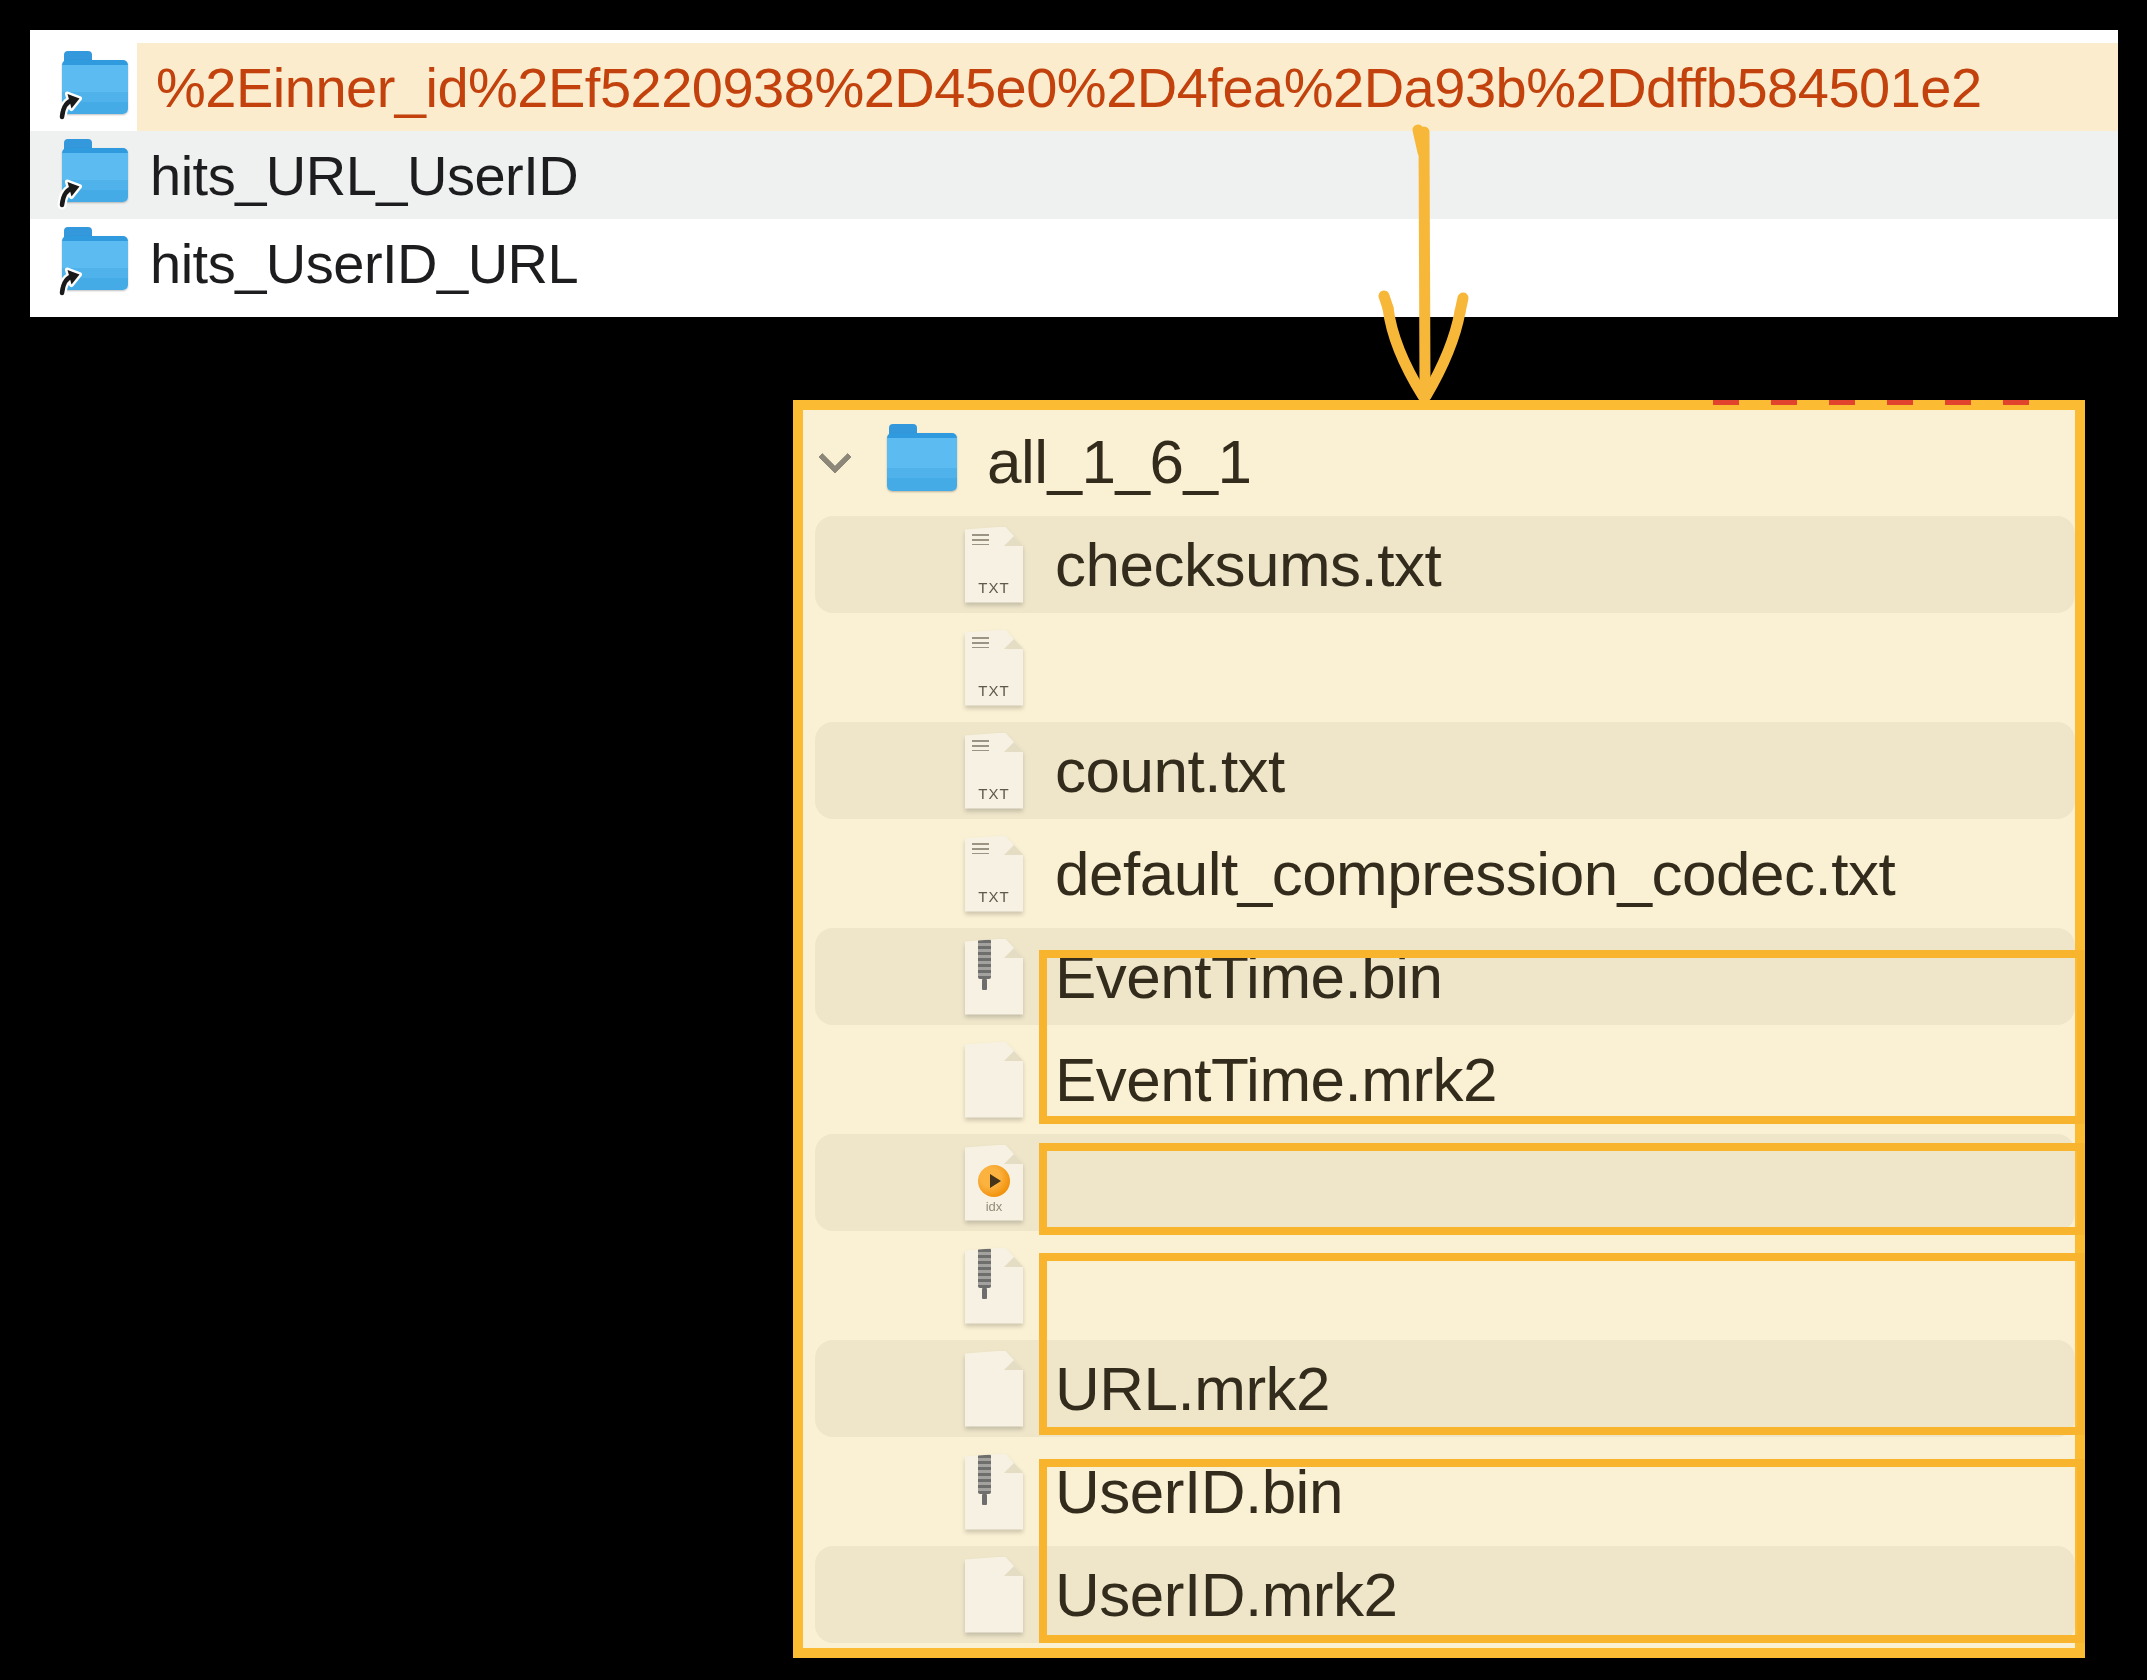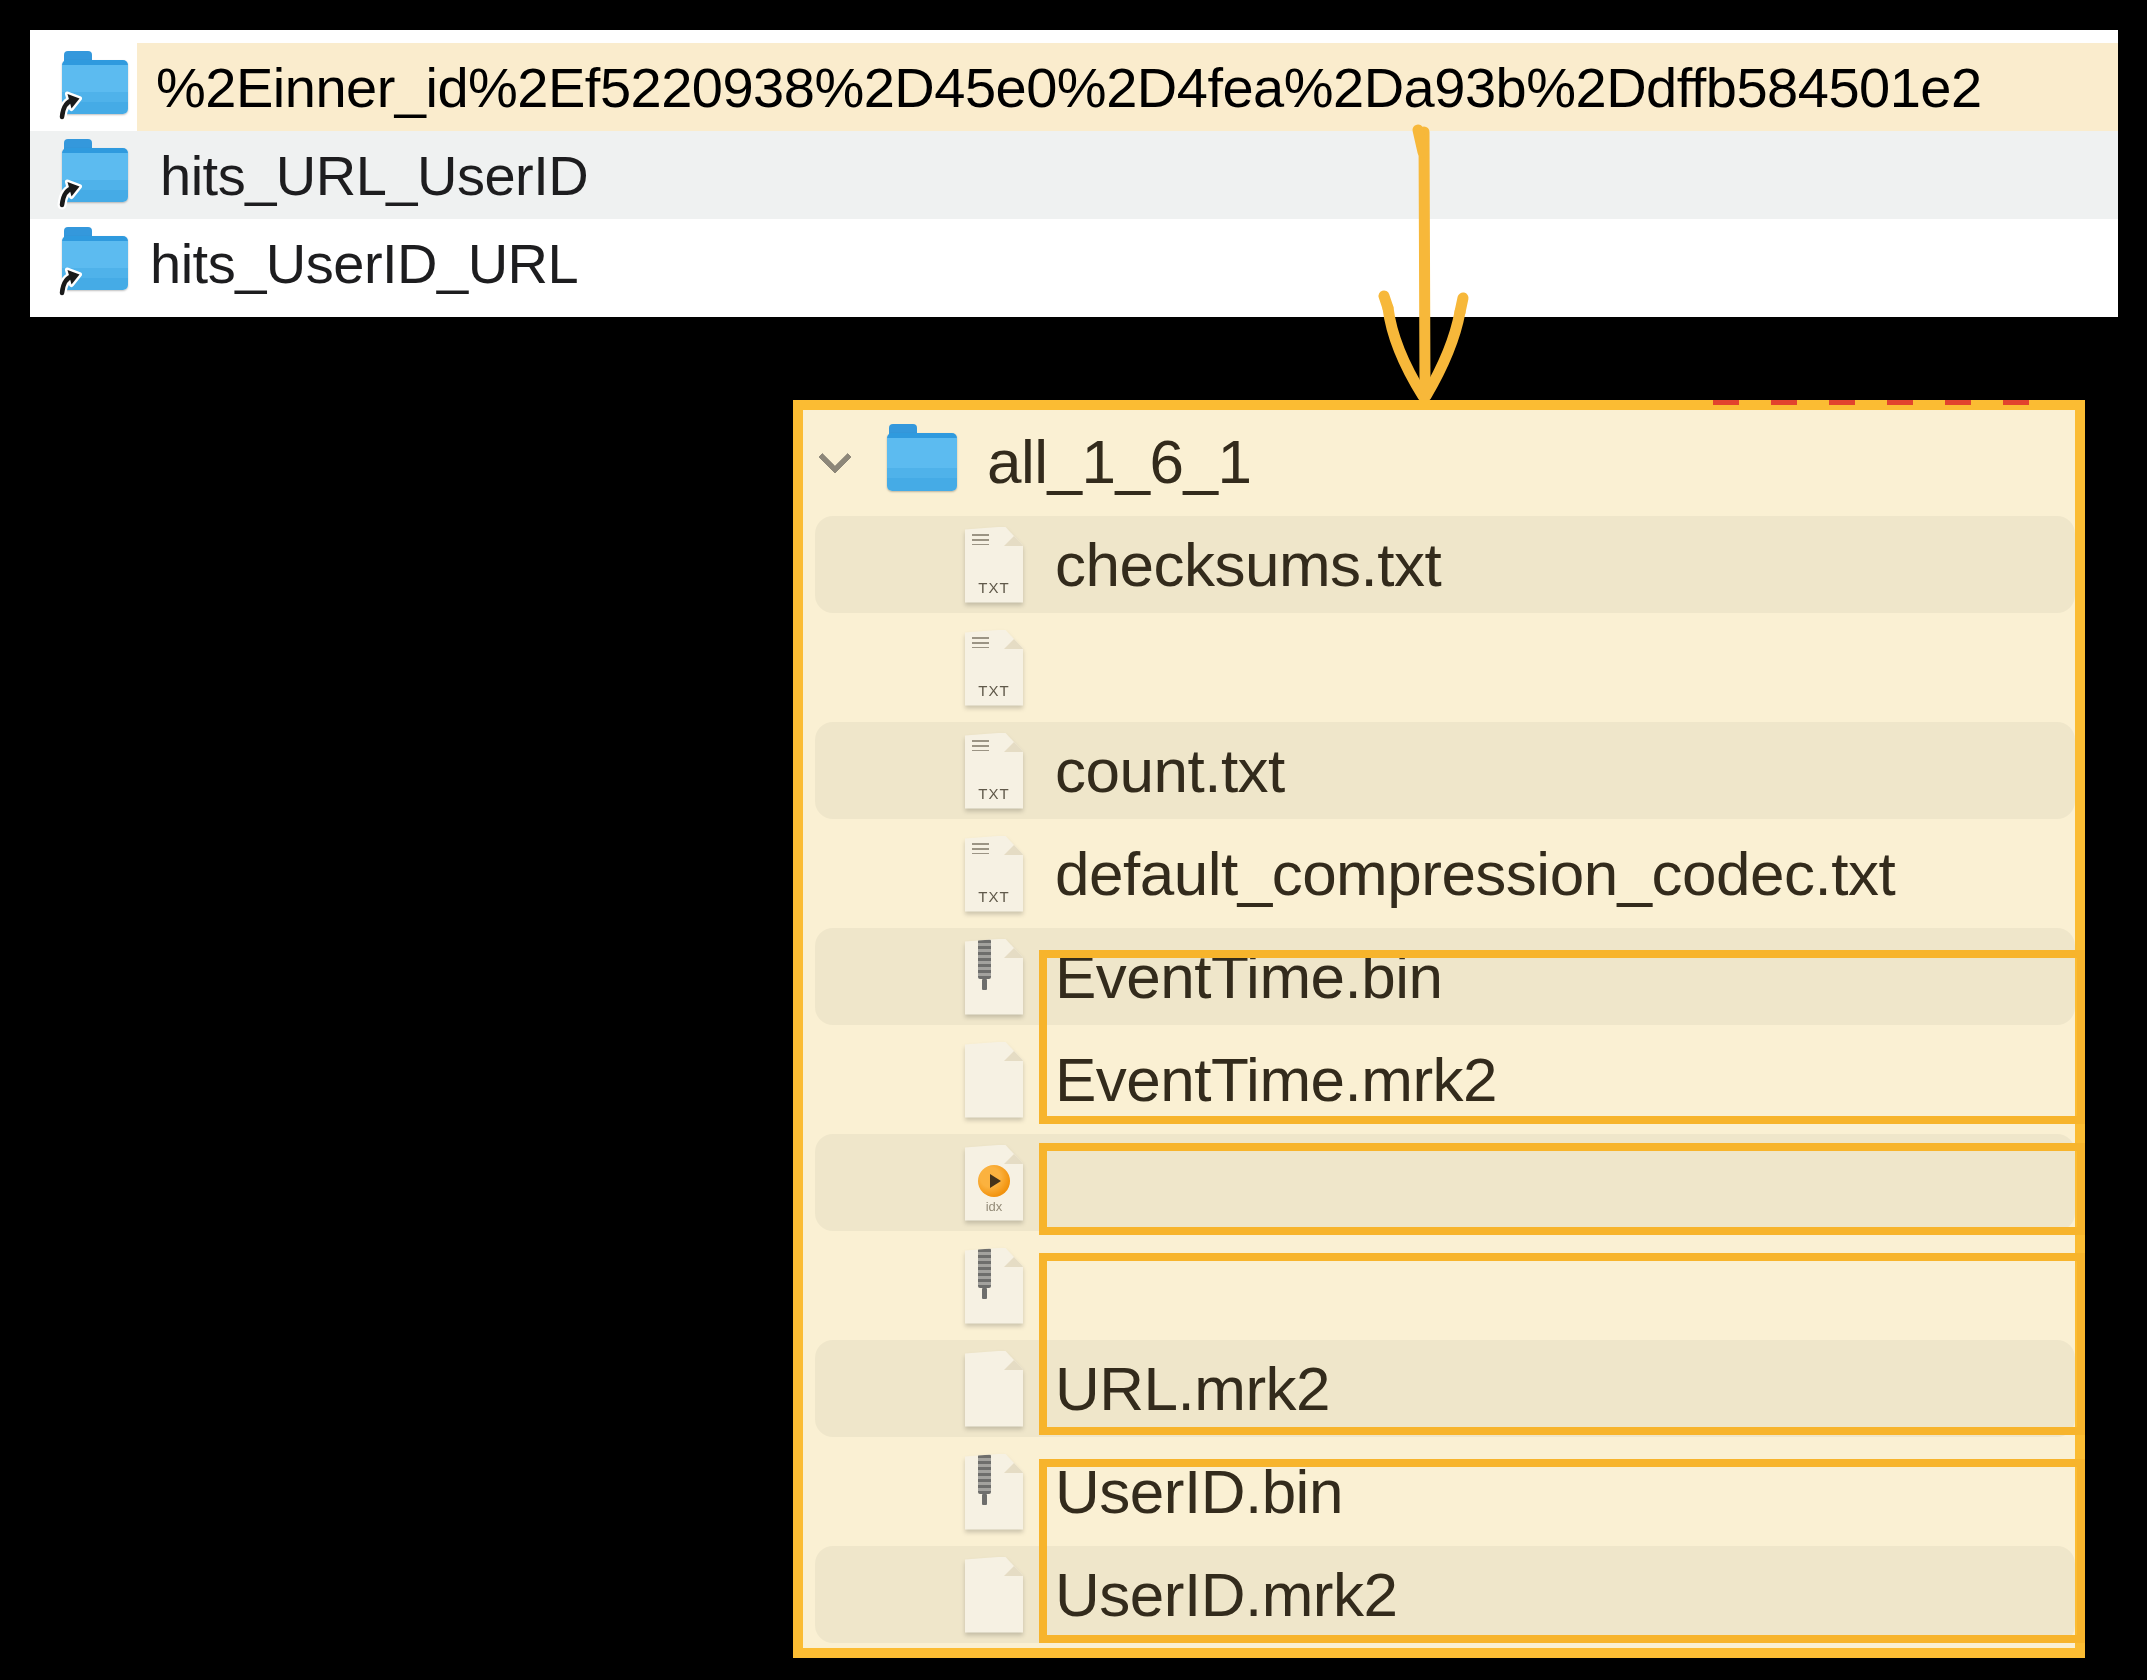--- a/index.html
+++ b/index.html
@@ -4,25 +4,25 @@
 <style>
   html,body{margin:0;padding:0;background:#000;}
   body{width:2147px;height:1680px;position:relative;overflow:hidden;
        font-family:"Liberation Sans","DejaVu Sans",sans-serif;}
   *{box-sizing:border-box;}
 
   
   .finder{position:absolute;left:30px;top:30px;width:2088px;height:287px;
           background:#ffffff;padding-top:13px;}
   .f-row{position:relative;height:88px;display:flex;align-items:center;padding-left:32px;}
-  .f-row.alt{background:#eff1f1;gap:10px;}
+  .f-row.alt{background:#eff1f1;}
   .f-row .sel-bg{position:absolute;left:107px;right:0;top:0;bottom:0;background:#faeccd;}
   .f-label{position:relative;margin-left:22px;font-size:56px;color:#1d1d1f;
            white-space:nowrap;letter-spacing:-0.5px;}
-  .f-row.selected .f-label{color:#000000;margin-left:28px;}
+  .f-row.selected .f-label{color:#c2410c;margin-left:28px;}
 
   
   .folder{position:relative;width:66px;height:54px;flex:0 0 auto;}
   .folder .tab{position:absolute;top:-9px;left:2px;width:28px;height:14px;
                background:#3498dc;border-radius:4px 4px 0 0;}
   .folder .fbody{position:absolute;inset:0;border-radius:5px;
                background:linear-gradient(#2f9ade 0 9%, #5cbbf0 9% 60%, #4fb2ea 60% 78%, #45abe6 78%);
                box-shadow:0 1px 2px rgba(0,0,0,.25);}
   .alias{position:absolute;left:-8px;bottom:-9px;width:34px;height:34px;}
 

